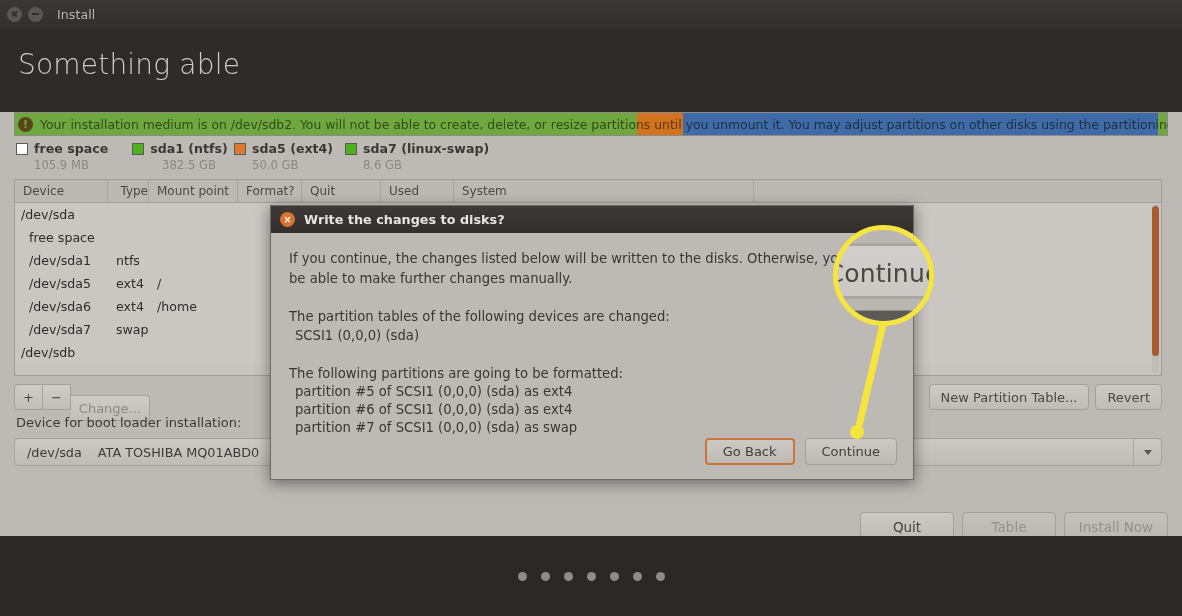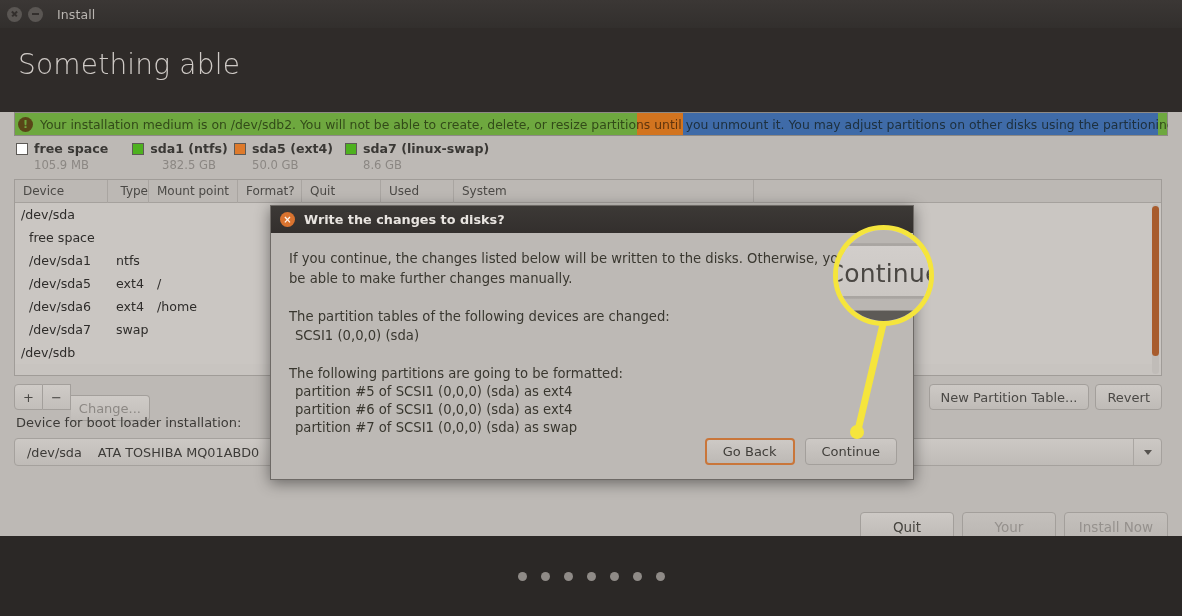--- a/index.html
+++ b/index.html
@@ -385,21 +385,21 @@
     <div class="bootsel">
       <span class="dev">/dev/sda</span>
       <span class="desc">ATA TOSHIBA MQ01ABD0</span>
       <span class="arrowbox">
           <span class="caret"></span>
         </span>
     </div>
 
     <div class="navbtns">
       <div class="navbtn">Quit</div>
-      <div class="navbtn disabled">Your</div>
+      <div class="navbtn disabled">Table</div>
       <div class="navbtn wide disabled">Install Now</div>
     </div>
   </div>
 
   <div class="footer">
     <div class="dots" id="dots">
         <div class="dot"></div>
         <div class="dot"></div>
         <div class="dot"></div>
         <div class="dot"></div>

